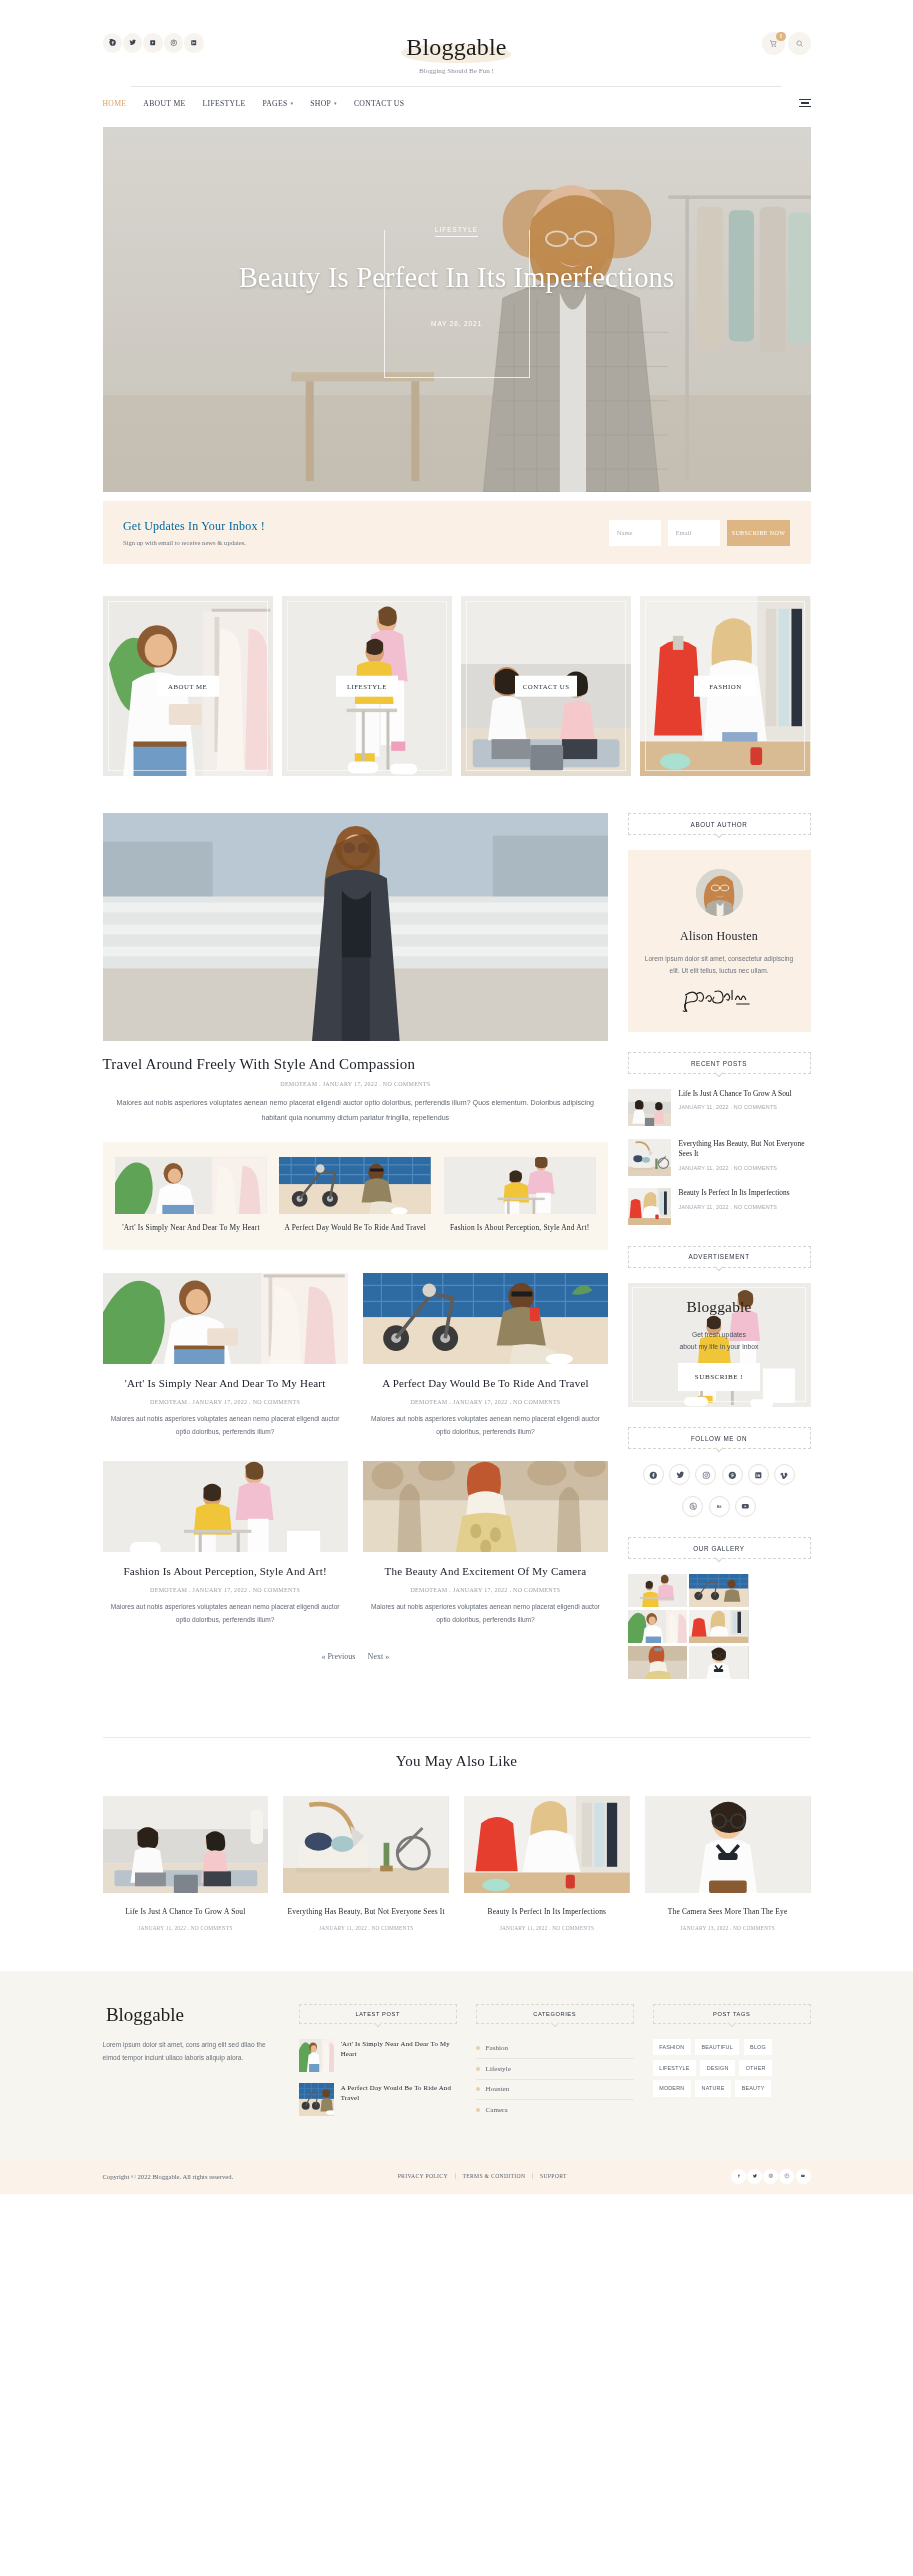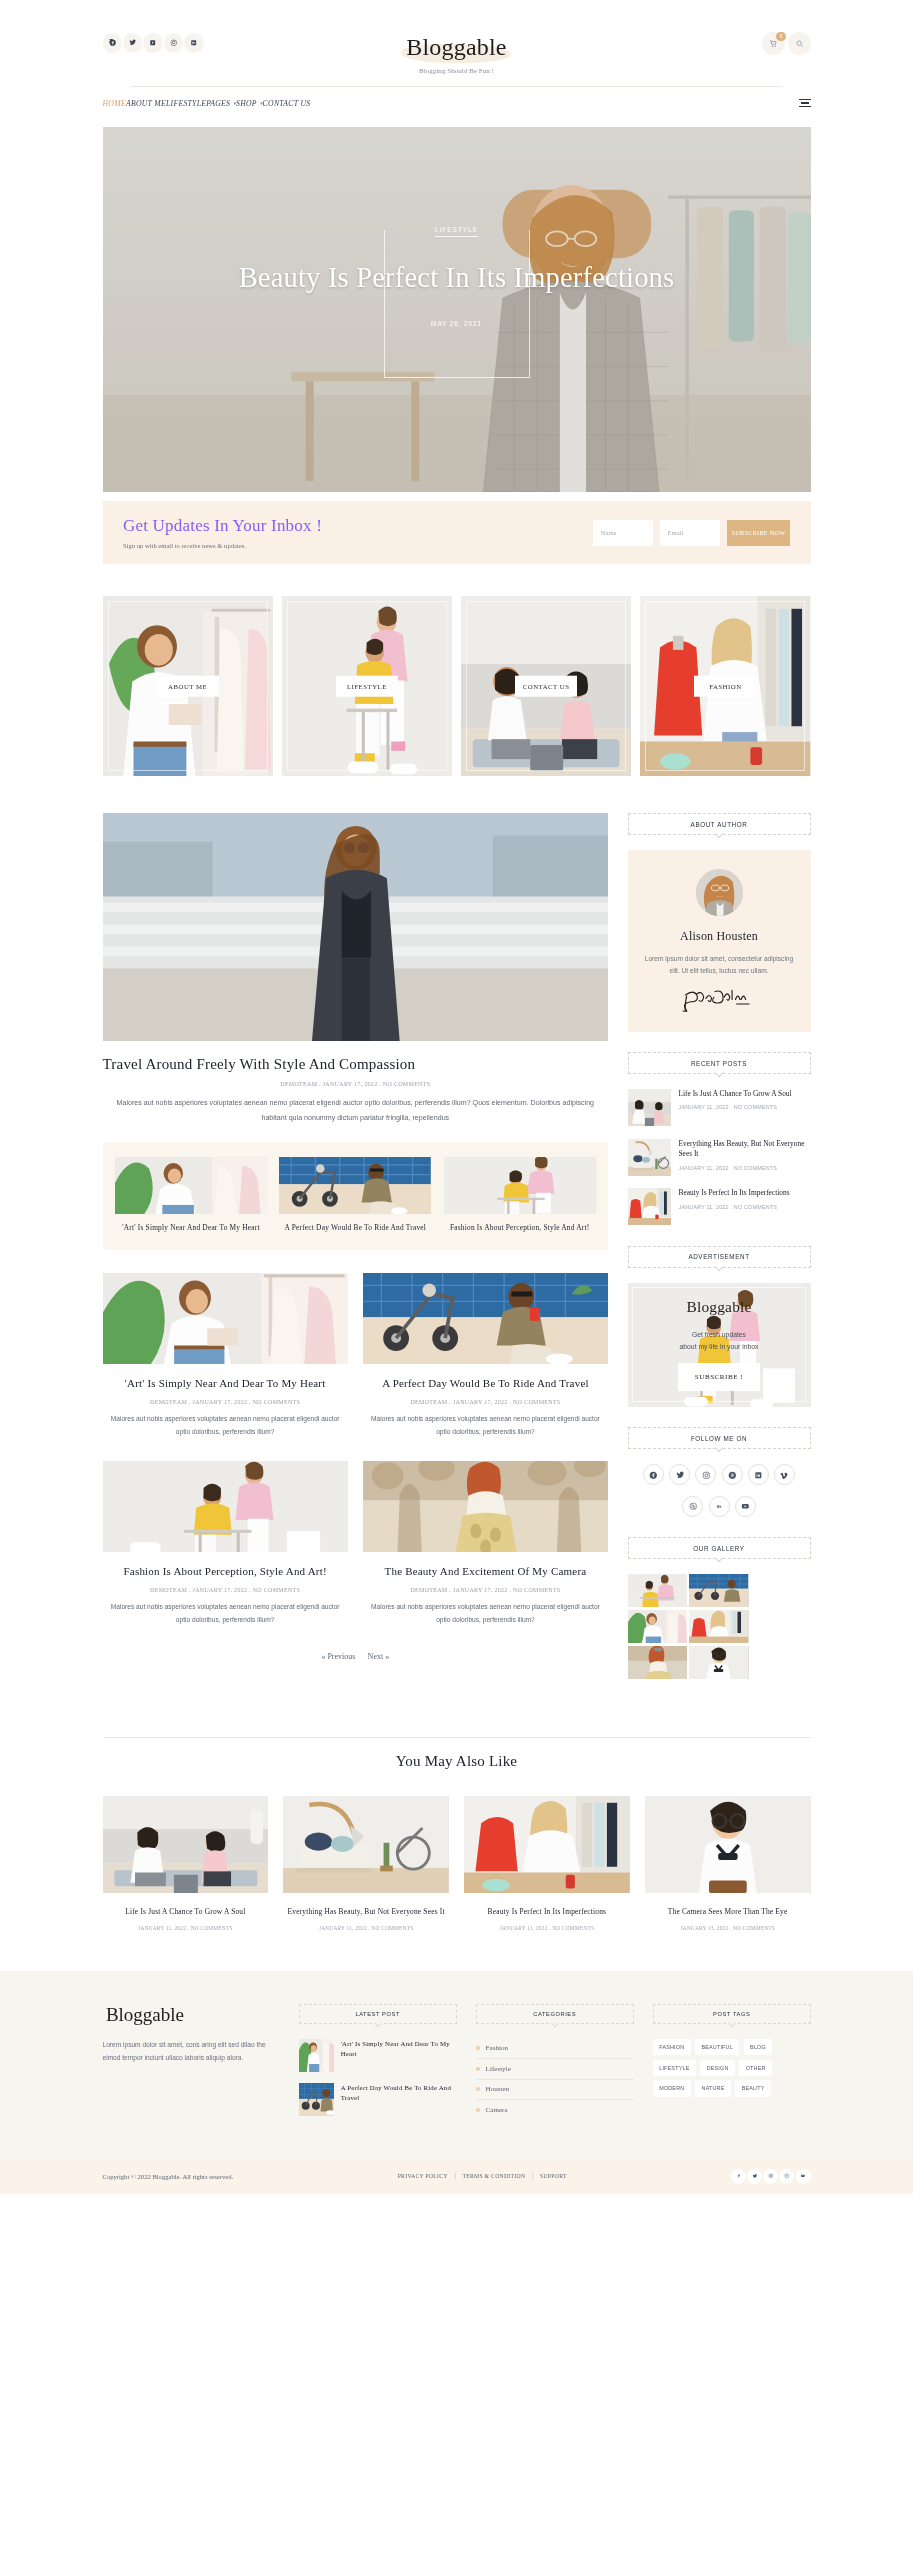--- a/index.html
+++ b/index.html
@@ -26,45 +26,45 @@
   .brand-title:before{content:"";position:absolute;left:-1.1px;right:-1.1px;top:9px;height:19.4px;background:#f6ede1;border-radius:40% 55% 45% 50%;z-index:-1;}
   .brand-tag{font-size:7.1px;color:#8a8f99;margin-top:8px;font-family:"Liberation Serif",serif;}
   .head-right{display:flex;align-items:center;gap:2.3px;}
   .circ-lg{width:23px;height:23px;border-radius:50%;background:#f7f4ef;display:flex;align-items:center;justify-content:center;position:relative;}
   .circ-lg svg{width:9px;height:9px;stroke:#57606f;fill:none;stroke-width:1.3;}
   .cart-badge{position:absolute;top:0px;right:-0.6px;width:9.7px;height:9.7px;border-radius:50%;background:#dcb47f;color:#fff;font-size:4.6px;display:flex;align-items:center;justify-content:center;font-family:"Liberation Sans",sans-serif;}
   .hrule{width:651px;margin:0 auto;border-top:0.6px solid #e9e7e2;}
 
   .navbar{height:32px;display:flex;align-items:center;}
   .navbar-inner{width:708px;margin:0 auto;display:flex;align-items:center;justify-content:space-between;}
-  .nav-list{display:flex;align-items:flex-end;list-style:none;font-style:italic;}
+  .nav-list{display:flex;align-items:flex-end;gap:17px;list-style:none;}
   .nav-list a{font-family:"Liberation Serif",serif;font-size:7.7px;color:#3c4353;text-decoration:none;letter-spacing:0.3px;display:flex;align-items:center;gap:2.9px;}
   .nav-list a.active{color:#d99f5c;}
   .caret{font-size:5.1px;color:#78808f;}
   .burger{display:flex;flex-direction:column;gap:2.3px;cursor:pointer;}
   .burger i{display:block;width:11.4px;height:1.1px;background:#2f3541;}
   .burger i:nth-child(2){width:8px;margin-left:1.7px;}
 
   
   .hero{width:708px;margin:8px auto 0;height:365px;position:relative;overflow:hidden;
         background:linear-gradient(150deg,#e4e1db 0%,#dedad2 40%,#d6d1c7 100%);}
   .hero-photo{position:absolute;inset:0;}
   .hero-frame{position:absolute;left:50%;top:103px;transform:translateX(-50%);width:146px;height:148px;border:0.6px solid rgba(255,255,255,.75);border-top:none;}
   .hero-content{position:absolute;left:0;right:0;top:97px;text-align:center;}
   .hero-cat{display:inline-block;font-size:6.3px;letter-spacing:1.1px;color:#fff;border-bottom:0.6px solid rgba(255,255,255,.85);padding-bottom:2.9px;}
   .hero-title{margin-top:24px;font-size:28.5px;line-height:1.18;color:#fff;font-family:"Liberation Serif",serif;text-shadow:0 0.6px 2.9px rgba(0,0,0,.22);}
   .hero-date{margin-top:25px;font-size:6.6px;letter-spacing:0.8px;color:#fff;}
 
   
   .subscribe{width:708px;margin:9px auto 0;background:#faf0e6;height:63px;display:flex;align-items:center;padding:0 20.5px;}
   .sub-left{flex:0 0 245px;}
-  .sub-h{font-family:"Liberation Serif",serif;font-size:17px;color:#8b5cf6;}
+  .sub-h{font-family:"Liberation Serif",serif;font-size:12px;color:#0369a1;}
   .sub-p{font-size:6.6px;color:#6b7280;margin-top:5.7px;font-family:"Liberation Serif",serif;}
   .sub-fields{display:flex;align-items:center;gap:6.8px;}
-  .sub-input{width:60px;height:26px;border:none;background:#fff;padding:0 7.4px;font-size:6.6px;color:#4b5563;font-family:"Liberation Serif",serif;outline:none;}
+  .sub-input{width:52px;height:26px;border:none;background:#fff;padding:0 7.4px;font-size:6.6px;color:#4b5563;font-family:"Liberation Serif",serif;outline:none;}
   .sub-input::placeholder{color:#a8adb6;}
   .sub-btn{width:63px;height:26px;background:#ddb684;color:#fff;border:none;font-size:6px;letter-spacing:0.4px;font-family:"Liberation Serif",serif;cursor:pointer;}
 
   
   .tiles{width:708px;margin:32px auto 0;display:flex;gap:9px;}
   .tile{flex:1;height:180px;position:relative;overflow:hidden;}
   .tile-in{position:absolute;inset:0;}
   .tile-border{position:absolute;left:5.1px;top:5.1px;right:5.1px;bottom:5.1px;border:0.6px solid rgba(255,255,255,.6);pointer-events:none;}
   .tile-label{position:absolute;left:50%;top:50%;transform:translate(-50%,-50%);background:#fff;min-width:62px;text-align:center;padding:6.8px 4.6px;font-family:"Liberation Serif",serif;font-size:6.8px;letter-spacing:0.5px;color:#2b313c;}
 

